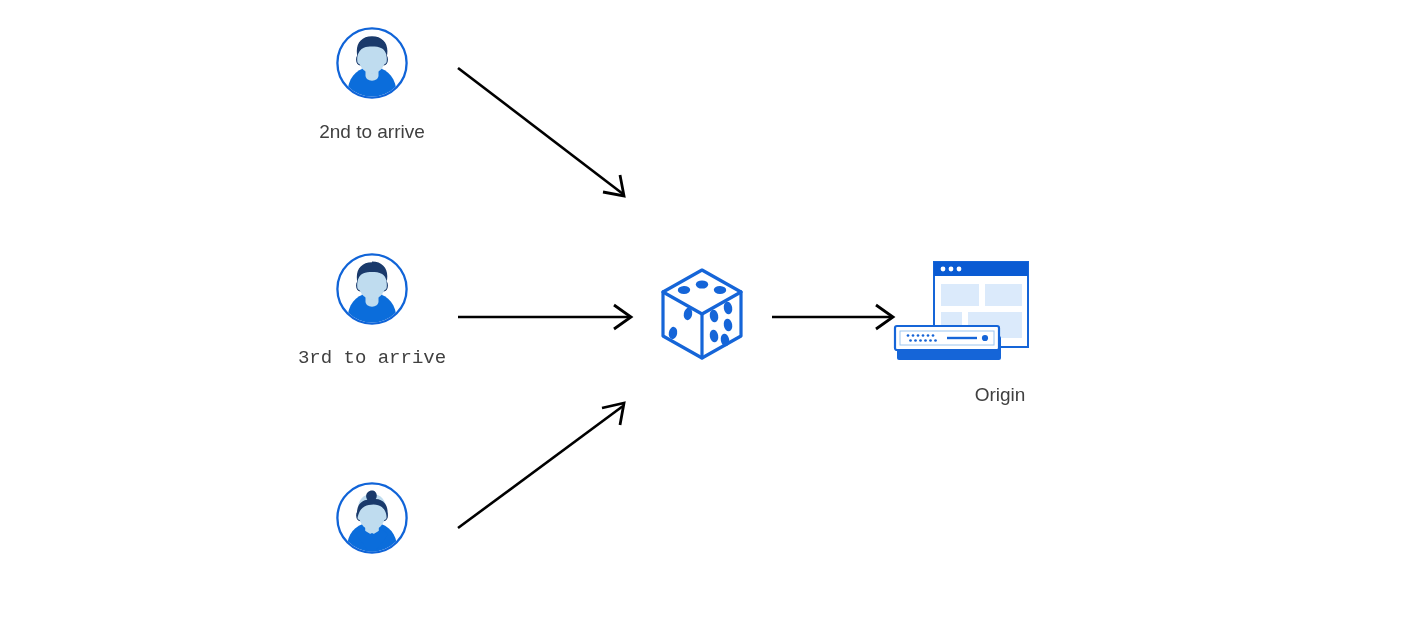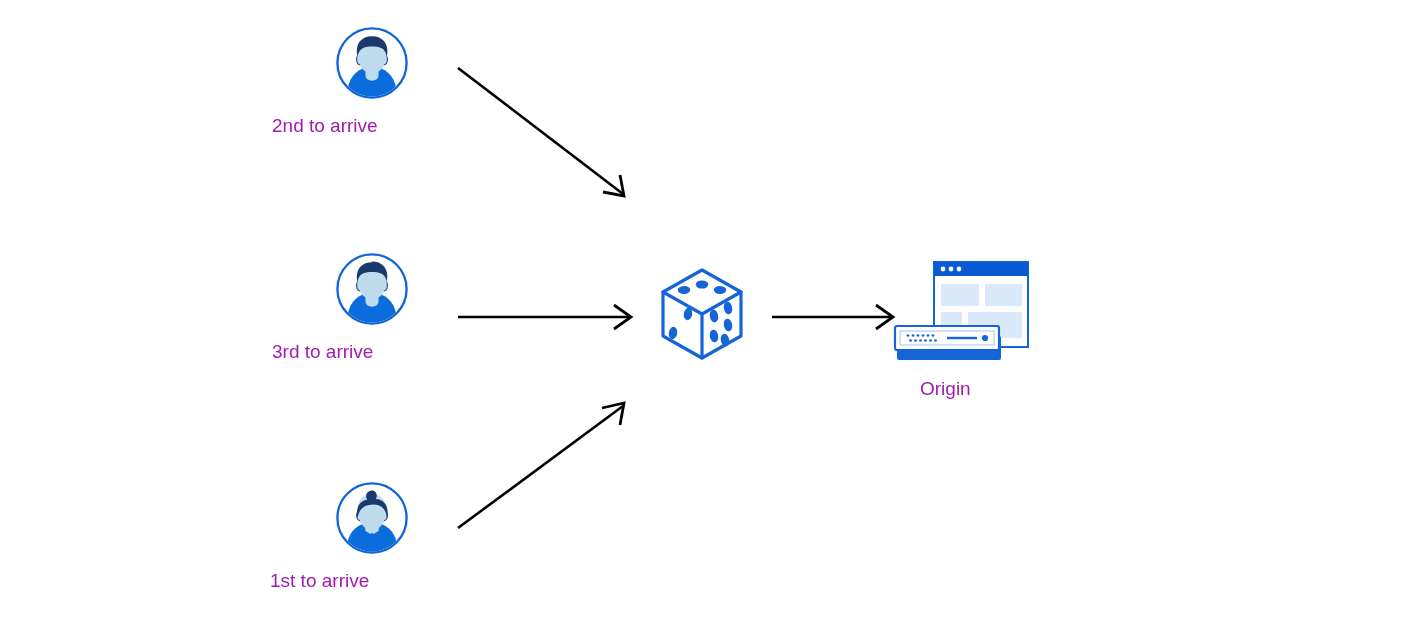--- a/index.html
+++ b/index.html
@@ -7,25 +7,27 @@
     width:1405px;height:633px;
     background:#ffffff;
     font-family:"Liberation Sans", sans-serif;
     overflow:hidden;
     position:relative;
   }
   #stage{position:absolute;left:0;top:0;width:1405px;height:633px;}
   .node{position:absolute;}
   .label{
     position:absolute;
-    color:#a21caf;
+    text-align:center;
+    color:#404040;
     font-size:19px;
     font-weight:400;
     line-height:22px;
     white-space:nowrap;
+    margin-top:6px;
   }
   .arrows{position:absolute;left:0;top:0;width:1405px;height:633px;pointer-events:none;}
   .avatar{width:74px;height:74px;}
   .dice-wrap{width:90px;height:96px;}
   .origin-wrap{width:150px;height:105px;}
 </style>
 </head>
 <body>
 
 <div id="stage">
@@ -88,21 +90,21 @@
         <path d="M37 41c-13 0-22 8.5-24 20.5V74h48V61.5C59 49.5 50 41 37 41z" fill="#0b6ddb"></path>
         <path d="M30.5 36h13v13.5c0 3-2.9 5.2-6.5 5.2s-6.5-2.2-6.5-5.2V36z" fill="#bfdcef"></path>
         <path d="M30.5 36h13v8c-2 2.2-4.3 3.2-6.5 3.2s-4.5-1-6.5-3.2V36z" fill="#a9cfe6"></path>
         <ellipse cx="25.2" cy="33.6" rx="3.6" ry="5.3" fill="#bfdcef" stroke="#1a3a6b" stroke-width="1.1"></ellipse>
         <ellipse cx="48.8" cy="33.6" rx="3.6" ry="5.3" fill="#bfdcef" stroke="#1a3a6b" stroke-width="1.1"></ellipse>
         <path d="M37 11.5c-9.6 0-14.6 6.6-14.6 16.3 0 10.4 5.9 19.7 14.6 19.7s14.6-9.3 14.6-19.7c0-9.7-5-16.3-14.6-16.3z" fill="#bfdcef"></path>
         <path d="M37 10.2c-9.8 0-15.2 6.2-15.2 14.7 0 2.2.25 4 .6 5.4.6-4.4 2.6-7.6 5.6-8.9 2.8-1.2 6-1.35 9-1.35 3.5 0 7 .25 10.1 1.95 2.2 1.2 3.8 3.8 4.6 7.6.35-1.4.6-3.2.6-5.3 0-8.6-5.5-14.7-15.3-14.7z" fill="#1a3a6b"></path>
       </g>
     </svg>
   </div>
-  <div class="label" style="left:272px;top:341px;width:200px;">3rd to arrive</div>
+  <div class="label" style="left:272px;top:341px;width:200px;font-family:Liberation Mono, monospace;">3rd to arrive</div>
 
   <div class="node" style="left:335px;top:481px;">
     <svg class="avatar" viewBox="0 0 74 74">
       <defs>
           <clipPath id="clipBot">
             <circle cx="37" cy="37" r="33.5"></circle>
           </clipPath>
         </defs>
       <circle cx="37" cy="37" r="34.6" fill="#ffffff" stroke="#1064d8" stroke-width="2.3"></circle>
       <g clip-path="url(#clipBot)">
@@ -110,21 +112,20 @@
         <path d="M30.2 38.5h13.6v12c0 1.6-.6 3-1.6 4L37 52l-5.2 2.5c-1-1-1.6-2.4-1.6-4v-12z" fill="#bfdcef"></path>
         <path d="M30.2 38.5h13.6v7.2c-2.1 2-4.4 2.9-6.8 2.9s-4.7-.9-6.8-2.9v-7.2z" fill="#a9cfe6"></path>
         <path d="M28 48.5l9 5.5 9-5.5c3 1.2 5.4 3 7 5.3L37 74 21 53.8c1.6-2.3 4-4.1 7-5.3z" fill="#0b6ddb"></path>
         <ellipse cx="25.2" cy="34.4" rx="3.5" ry="5.2" fill="#bfdcef" stroke="#1a3a6b" stroke-width="1.1"></ellipse>
         <ellipse cx="48.8" cy="34.4" rx="3.5" ry="5.2" fill="#bfdcef" stroke="#1a3a6b" stroke-width="1.1"></ellipse>
         <path d="M37 13c-9.4 0-14.2 6.6-14.2 16.3 0 10.5 5.7 20 14.2 20s14.2-9.5 14.2-20C51.2 19.6 46.4 13 37 13z" fill="#bfdcef"></path>
         <path d="M37 9.6c-1.6 0-3.1.6-4.2 1.7-1.1 1.05-1.7 2.5-1.7 4 0 1.25.45 2.45 1.2 3.4-3.6.5-6.6 2.2-8.3 5.1-1.6 2.6-2.2 6-2.1 9.6.1 1.55.3 3 .6 4.2.55-3.4 1.5-6.2 2.9-8.3 2.2-3.3 5.6-4.5 8.3-5.2 3.2-.85 6.6-.9 9.5.05 2.85.95 5.2 2.7 6.7 5.5 1.1 2.05 1.8 4.75 2.15 7.85.3-1.2.5-2.6.6-4.1.2-4.2-.5-8.1-2.7-10.9-2.2-2.85-5.65-4.3-9.2-4.45.65-.9 1.05-2 1.05-3.2 0-1.5-.6-2.95-1.7-4C40.1 10.2 38.6 9.6 37 9.6z" fill="#1a3a6b"></path>
       </g>
     </svg>
   </div>
-  <div class="label" style="left:270px;top:570px;width:200px;">1st to arrive</div>
 
   <div class="node" style="left:657px;top:266px;">
     <svg class="dice-wrap" viewBox="0 0 90 96">
       <g fill="none" stroke="#1565d8" stroke-width="3.2" stroke-linejoin="round" stroke-linecap="round">
         <path d="M45 4 L84 26 L84 70 L45 92 L6 70 L6 26 Z"></path>
         <path d="M6 26 L45 48 L84 26"></path>
         <path d="M45 48 L45 92"></path>
       </g>
       <g fill="#1565d8">
 

